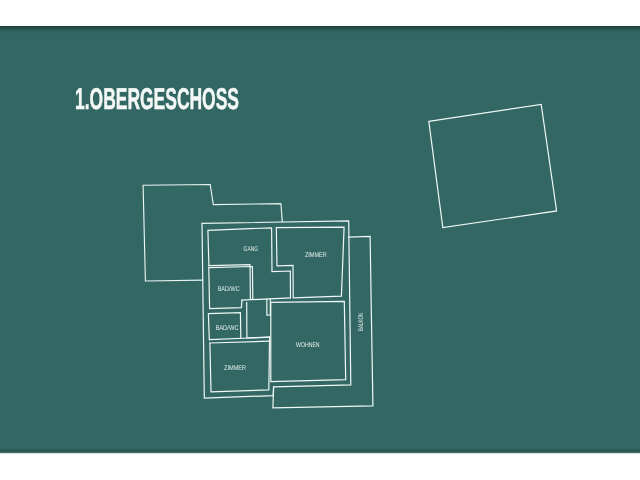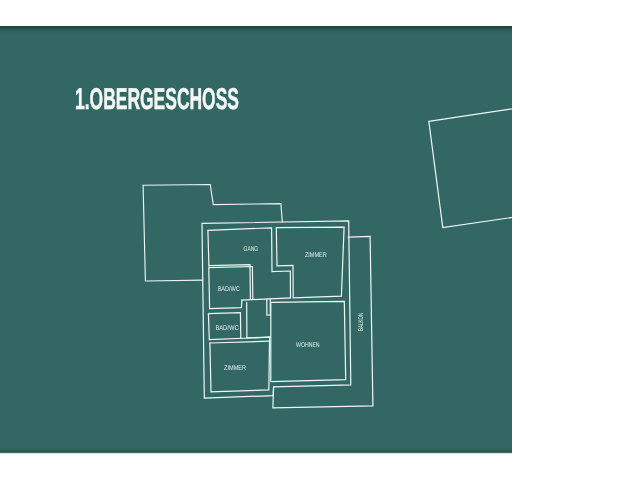--- a/index.html
+++ b/index.html
@@ -1,16 +1,16 @@
 <!DOCTYPE html>
 <html><head>
 <meta charset="utf-8">
 <style>
   html,body{margin:0;padding:0;background:#ffffff;}
-  #page{position:relative;width:512px;height:480px;background:#ffffff;overflow:hidden;
+  #page{position:relative;width:640px;height:480px;background:#ffffff;overflow:hidden;
         font-family:"Liberation Sans",sans-serif;}
   #teal{position:absolute;left:0;top:26px;width:640px;height:427px;background:#326763;}
   #teal:before{content:"";position:absolute;left:0;top:0;width:100%;height:7px;background:linear-gradient(rgba(15,32,30,0.55) 0%,rgba(15,32,30,0.38) 28%,rgba(15,32,30,0.15) 55%,rgba(15,32,30,0) 100%);}
   #teal:after{content:"";position:absolute;left:0;bottom:-3px;width:100%;height:8px;background:linear-gradient(rgba(38,74,70,0) 0%,rgba(36,68,65,0.55) 45%,rgba(120,145,141,0.5) 62%,rgba(255,255,255,0.85) 80%,#ffffff 100%);}
   svg{position:absolute;left:0;top:0;}
   .ln{fill:none;stroke:#eff8f6;stroke-width:1.2;stroke-linejoin:miter;stroke-linecap:square;}
   .lf{fill:none;stroke:#e8f5f3;stroke-width:1.15;stroke-linejoin:miter;stroke-linecap:square;}
   .lab{fill:#e3efed;font-size:6.9px;font-weight:normal;text-anchor:middle;text-rendering:geometricPrecision;}
   #title{position:absolute;left:75px;top:82.8px;opacity:0.992;color:#f6fbfa;font-weight:bold;font-size:30px;
          letter-spacing:0;-webkit-text-stroke:0.5px #f6fbfa;transform-origin:0 0;transform:scaleX(0.582);white-space:nowrap;text-rendering:geometricPrecision;}

